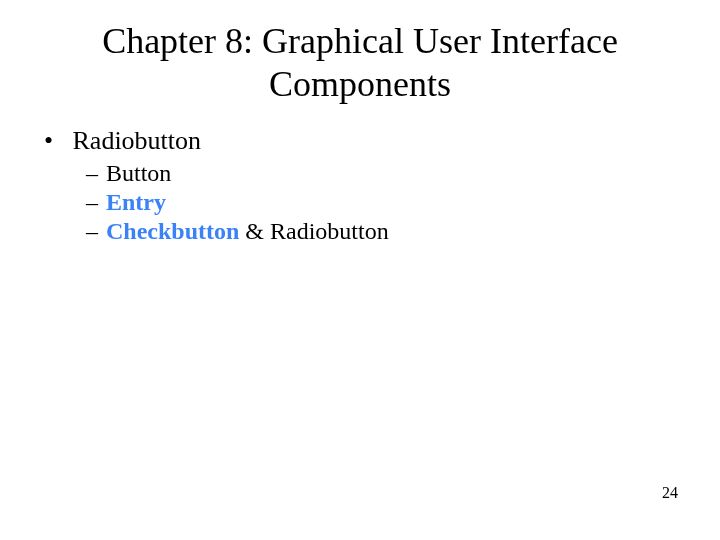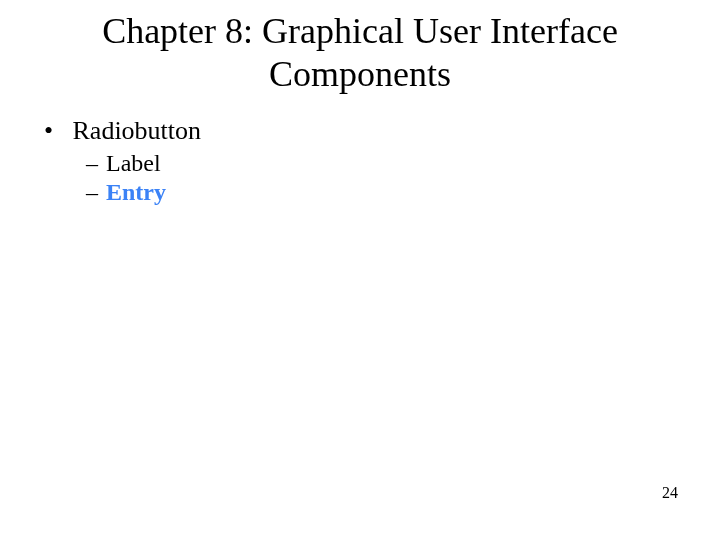--- a/index.html
+++ b/index.html
@@ -9,21 +9,21 @@
     height: 540px;
     font-family: "Times New Roman", Times, serif;
     color: #000;
     background: #fff;
     position: relative;
     box-sizing: border-box;
   }
   .title {
     font-size: 36px;
     text-align: center;
-    margin-top: 10px;
+    margin-top: 20px;
     line-height: 1.2;
     padding: 0 40px;
   }
   .body {
     padding: 10px 30px 0 30px;
     font-size: 26px;
   }
   ul.level1 {
     list-style: none;
     padding-left: 14px;
@@ -66,20 +66,21 @@
 </head>
 <body>
 
 <div class="title">Chapter 8: Graphical User Interface Components</div>
 
 <div class="body">
   <ul class="level1">
     <li>
       <span>Radiobutton</span>
       <ul class="level2">
-        <li>Label</li>
+        <li>Button</li>
         <li><span class="emph">Entry</span></li>
+        <li><span class="emph">Checkbutton</span><span> &amp; Radiobutton</span></li>
       </ul>
     </li>
   </ul>
 </div>
 
 <div class="pagenum">24</div>
 
 </body></html>

